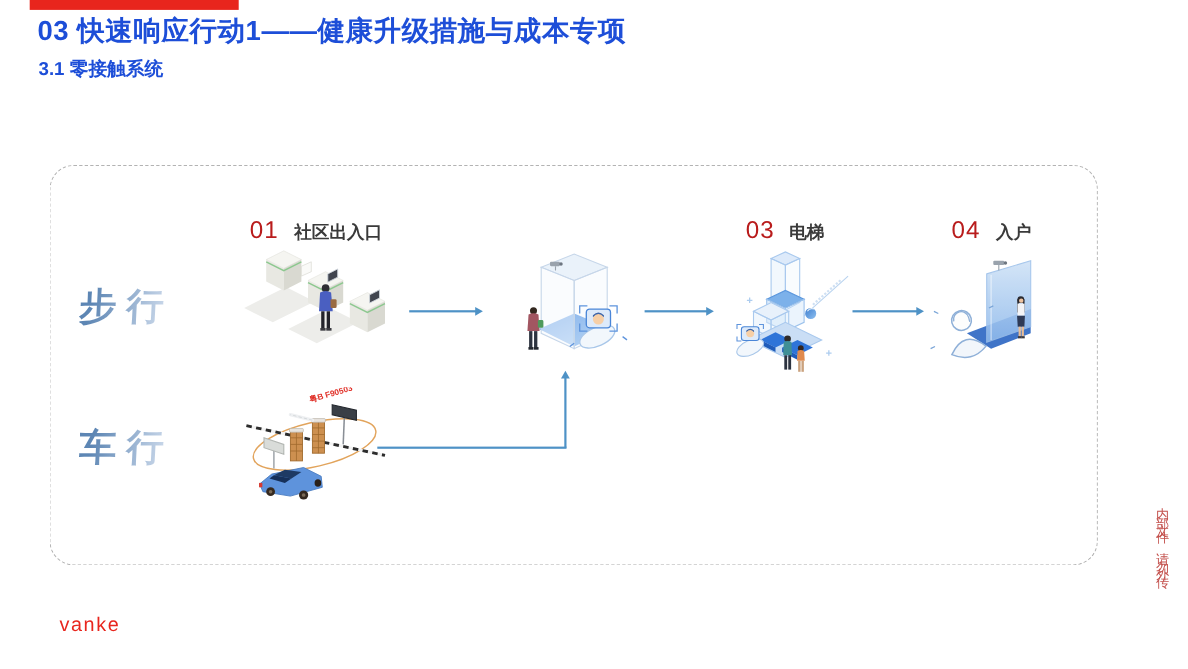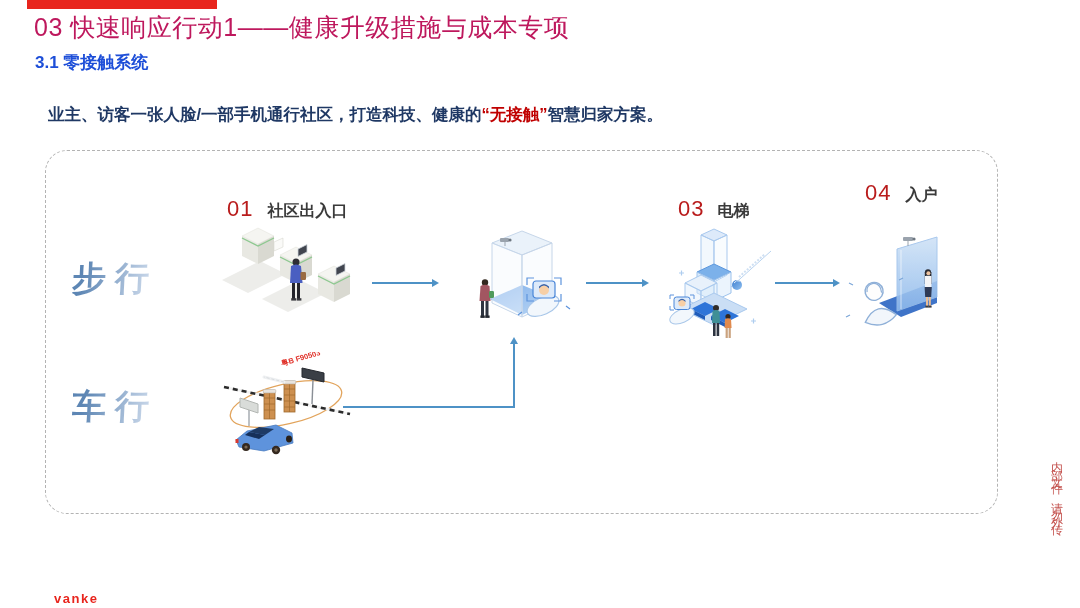--- a/index.html
+++ b/index.html
@@ -1,69 +1,66 @@
 <!DOCTYPE html>
 <html><head>
 <meta charset="utf-8">
 <style>
   :root{ --arrow:#4e92c6; --red:#e8251d; --navy:#1f3864; }
   html,body{margin:0;padding:0;background:#fff;}
   .slide{position:relative;width:1080px;height:608px;background:#fff;overflow:hidden;
          font-family:"Liberation Sans",sans-serif;}
   .accent-bar{position:absolute;left:27px;top:0;width:190px;height:9px;background:var(--red);}
-  .title{position:absolute;left:34px;top:11px;font-size:25px;font-weight:normal;color:#be185d;letter-spacing:.5px;white-space:nowrap;}
+  .title{position:absolute;left:34px;top:11px;font-size:25px;font-weight:bold;color:#1d4ed8;letter-spacing:.5px;white-space:nowrap;}
   .subtitle{position:absolute;left:35px;top:51px;font-size:17px;font-weight:bold;color:#1d4ed8;}
   .intro{position:absolute;left:48px;top:104px;font-size:16.5px;font-weight:bold;color:var(--navy);white-space:nowrap;}
   .intro .hl{color:#c00000;}
   .panel{position:absolute;left:45px;top:150px;width:951px;height:362px;border:1px dashed #b3b3b3;border-radius:22px;background:#fff;}
   .step{position:absolute;display:flex;align-items:baseline;gap:14px;white-space:nowrap;}
   .step-num{font-size:22px;color:#b91c1c;font-weight:400;letter-spacing:1px;}
   .step-label{font-size:16px;color:#3a3a3a;font-weight:600;}
   .lane-label{position:absolute;font-family:"DejaVu Serif",serif;font-weight:bold;font-size:34px;
       letter-spacing:9px;color:#8aa8c8;transform:skewX(-3deg);white-space:nowrap;}
   @supports (-webkit-background-clip: text){
     .lane-label{background:linear-gradient(100deg,#5d86b4 15%,#c6d5e8 85%);
       -webkit-background-clip:text;-webkit-text-fill-color:transparent;}
   }
   .illus{position:absolute;}
   .arrow{position:absolute;height:0;border-top:2px solid var(--arrow);}
   .arrow::after{content:"";position:absolute;right:-7px;top:-5px;border:4px solid transparent;border-left:7px solid var(--arrow);}
   .l-horiz{position:absolute;height:0;border-top:2px solid var(--arrow);}
   .l-vert{position:absolute;width:0;border-left:2px solid var(--arrow);}
   .l-vert::after{content:"";position:absolute;top:-7px;left:-5px;border:4px solid transparent;border-bottom:7px solid var(--arrow);}
-  .logo{position:absolute;left:54px;top:591px;font-size:13px;font-weight:bold;color:var(--red);letter-spacing:1.5px;}
+  .logo{position:absolute;left:54px;top:558px;font-size:18px;font-weight:normal;color:var(--red);letter-spacing:1.5px;}
   .watermark{position:absolute;left:1048px;top:452px;display:flex;flex-direction:column;gap:13px;
       color:#c4524e;font-size:12px;}
   .watermark span{writing-mode:vertical-rl;text-orientation:upright;letter-spacing:7px;}
   svg text{font-family:"Liberation Sans",sans-serif;}
 </style>
 </head>
 <body>
 
 <div class="slide">
 
   <div class="accent-bar"></div>
   <div class="title">03 快速响应行动1——健康升级措施与成本专项</div>
   <div class="subtitle">3.1 零接触系统</div>
 
-  <div class="intro">
-    <span>业主、访客一张人脸/一部手机通行社区，打造科技、健康的</span><span class="hl">“无接触”</span><span>智慧归家方案。</span>
-  </div>
 
   <div class="panel"></div>
 
   <div class="step" style="left:227px;top:196px;">
     <span class="step-num">01</span>
     <span class="step-label">社区出入口</span>
   </div>
   <div class="step" style="left:678px;top:196px;gap:13px;">
     <span class="step-num">03</span>
     <span class="step-label">电梯</span>
   </div>
-  <div class="step" style="left:865px;top:180px;text-align:right;">
+  <div class="step" style="left:865px;top:196px;text-align:right;">
     <span class="step-num">04</span>
     <span class="step-label">入户</span>
   </div>
 
   <div class="lane-label" style="left:72px;top:256px;">步行</div>
   <div class="lane-label" style="left:72px;top:384px;">车行</div>
 
   <div class="arrow" style="left:372px;top:282px;width:64px;"></div>
   <div class="arrow" style="left:586px;top:282px;width:60px;"></div>
   <div class="arrow" style="left:775px;top:282px;width:62px;"></div>

